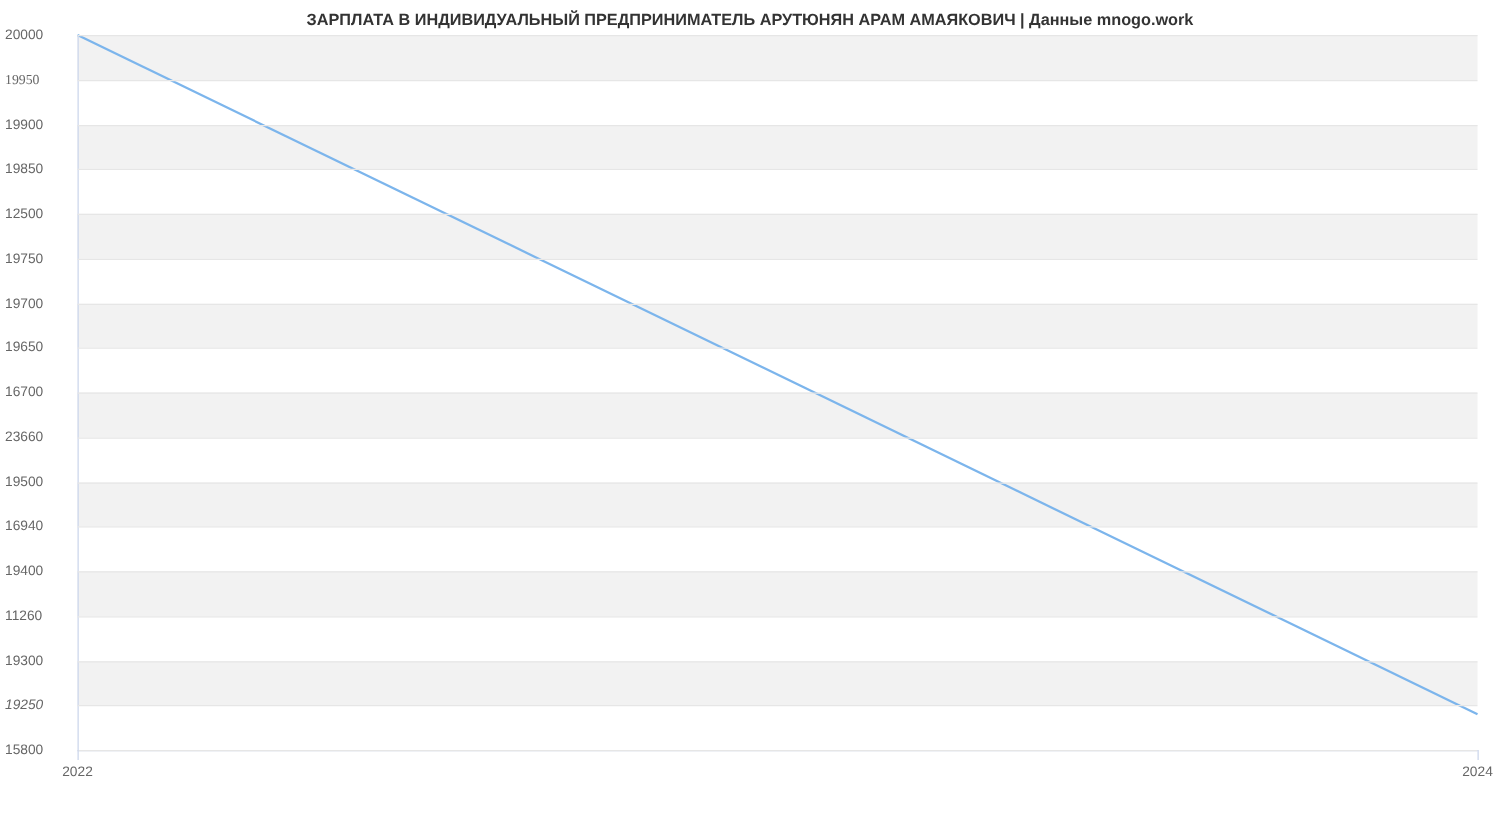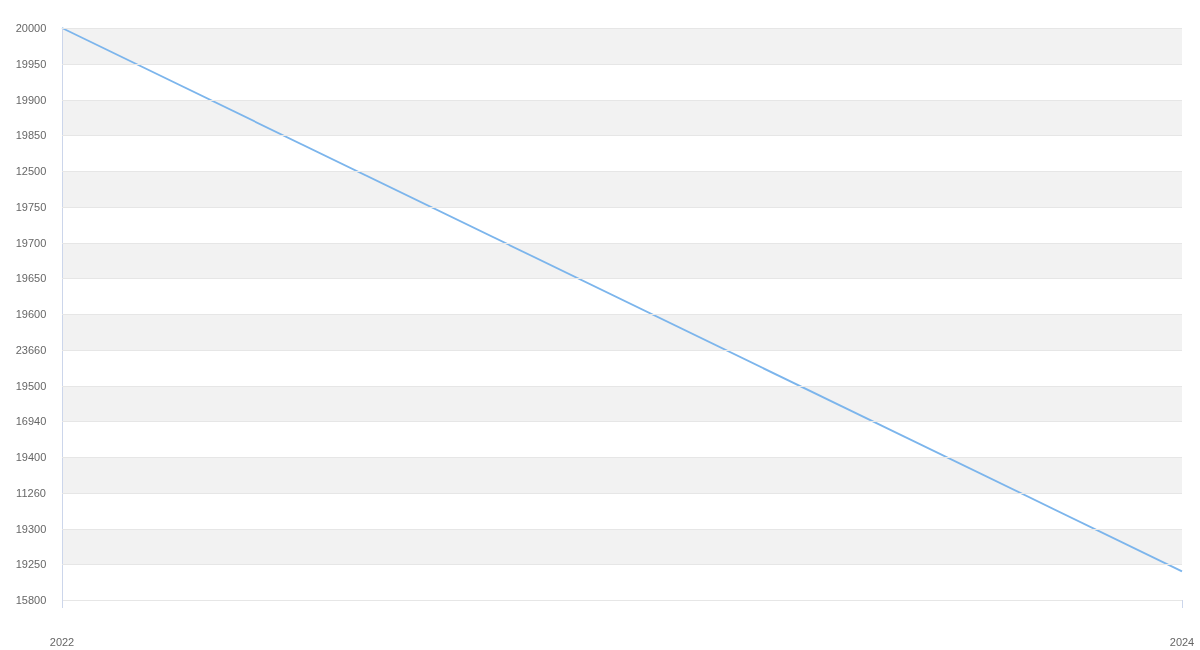--- a/index.html
+++ b/index.html
@@ -47,50 +47,50 @@
     height: 1px;
     background: #e6e6e6;
   }
   .axis-line {
     position: absolute;
     background: #ccd6eb;
   }
   .y-label {
     position: absolute;
     width: 54px;
-    text-align: center;
+    text-align: left;
     font-size: 11px;
     color: #666;
     transform: translateY(-50%);
     left: 4px;
   }
   .x-label {
     position: absolute;
     font-size: 11px;
     color: #666;
     transform: translateX(-50%);
-    margin-top: 24px;
   }
   svg.series {
     position: absolute;
     left: 0;
     top: 0;
     width: 100%;
     height: 100%;
     overflow: visible;
   }
   .tick {
     position: absolute;
     background: #ccd6eb;
   }
 </style>
 </head>
 <body>
 
 <div class="chart-wrap">
+  <div class="title">ЗАРПЛАТА В ИНДИВИДУАЛЬНЫЙ ПРЕДПРИНИМАТЕЛЬ АРУТЮНЯН АРАМ АМАЯКОВИЧ | Данные mnogo.work</div>
 
   <div class="plot" id="plot">
       <div class="band" style="top: 0px; height: 35.75px;"></div>
       <div class="band" style="top: 71.5px; height: 35.75px;"></div>
       <div class="band" style="top: 143px; height: 35.75px;"></div>
       <div class="band" style="top: 214.5px; height: 35.75px;"></div>
       <div class="band" style="top: 286px; height: 35.75px;"></div>
       <div class="band" style="top: 357.5px; height: 35.75px;"></div>
       <div class="band" style="top: 429px; height: 35.75px;"></div>
       <div class="band" style="top: 500.5px; height: 35.75px;"></div>
@@ -113,31 +113,31 @@
       <div class="gridline" style="top: 178.75px;"></div>
       <div class="gridline" style="top: 143px;"></div>
       <div class="gridline" style="top: 107.25px;"></div>
       <div class="gridline" style="top: 71.5px;"></div>
       <div class="gridline" style="top: 35.75px;"></div>
       <div class="gridline" style="top: 0px;"></div>
       <div class="tick" style="left: 0px; top: 572px; width: 1px; height: 8px;"></div>
       <div class="tick" style="left: 1120px; top: 572px; width: 1px; height: 8px;"></div>
     </div>
 <div class="y-label" style="top: 600px;">15800</div>
-    <div class="y-label" style="top: 564.25px;">19250</div>
+    <div class="y-label" style="top: 564.25px; font-style: italic;">19250</div>
     <div class="y-label" style="top: 528.5px;">19300</div>
     <div class="y-label" style="top: 492.75px;">11260</div>
     <div class="y-label" style="top: 457px;">19400</div>
     <div class="y-label" style="top: 421.25px;">16940</div>
     <div class="y-label" style="top: 385.5px;">19500</div>
     <div class="y-label" style="top: 349.75px;">23660</div>
-    <div class="y-label" style="top: 314px;">19600</div>
+    <div class="y-label" style="top: 314px;">16700</div>
     <div class="y-label" style="top: 278.25px;">19650</div>
     <div class="y-label" style="top: 242.5px;">19700</div>
     <div class="y-label" style="top: 206.75px;">19750</div>
     <div class="y-label" style="top: 171px;">12500</div>
     <div class="y-label" style="top: 135.25px;">19850</div>
     <div class="y-label" style="top: 99.5px;">19900</div>
-    <div class="y-label" style="top: 63.75px;">19950</div>
+    <div class="y-label" style="top: 63.75px; font-family: Liberation Serif, serif;">19950</div>
     <div class="y-label" style="top: 28px;">20000</div>
     <div class="x-label" style="left: 62px; top: 612px;">2022</div>
     <div class="x-label" style="left: 1182px; top: 612px;">2024</div>
   </div>
 
 </body></html>

